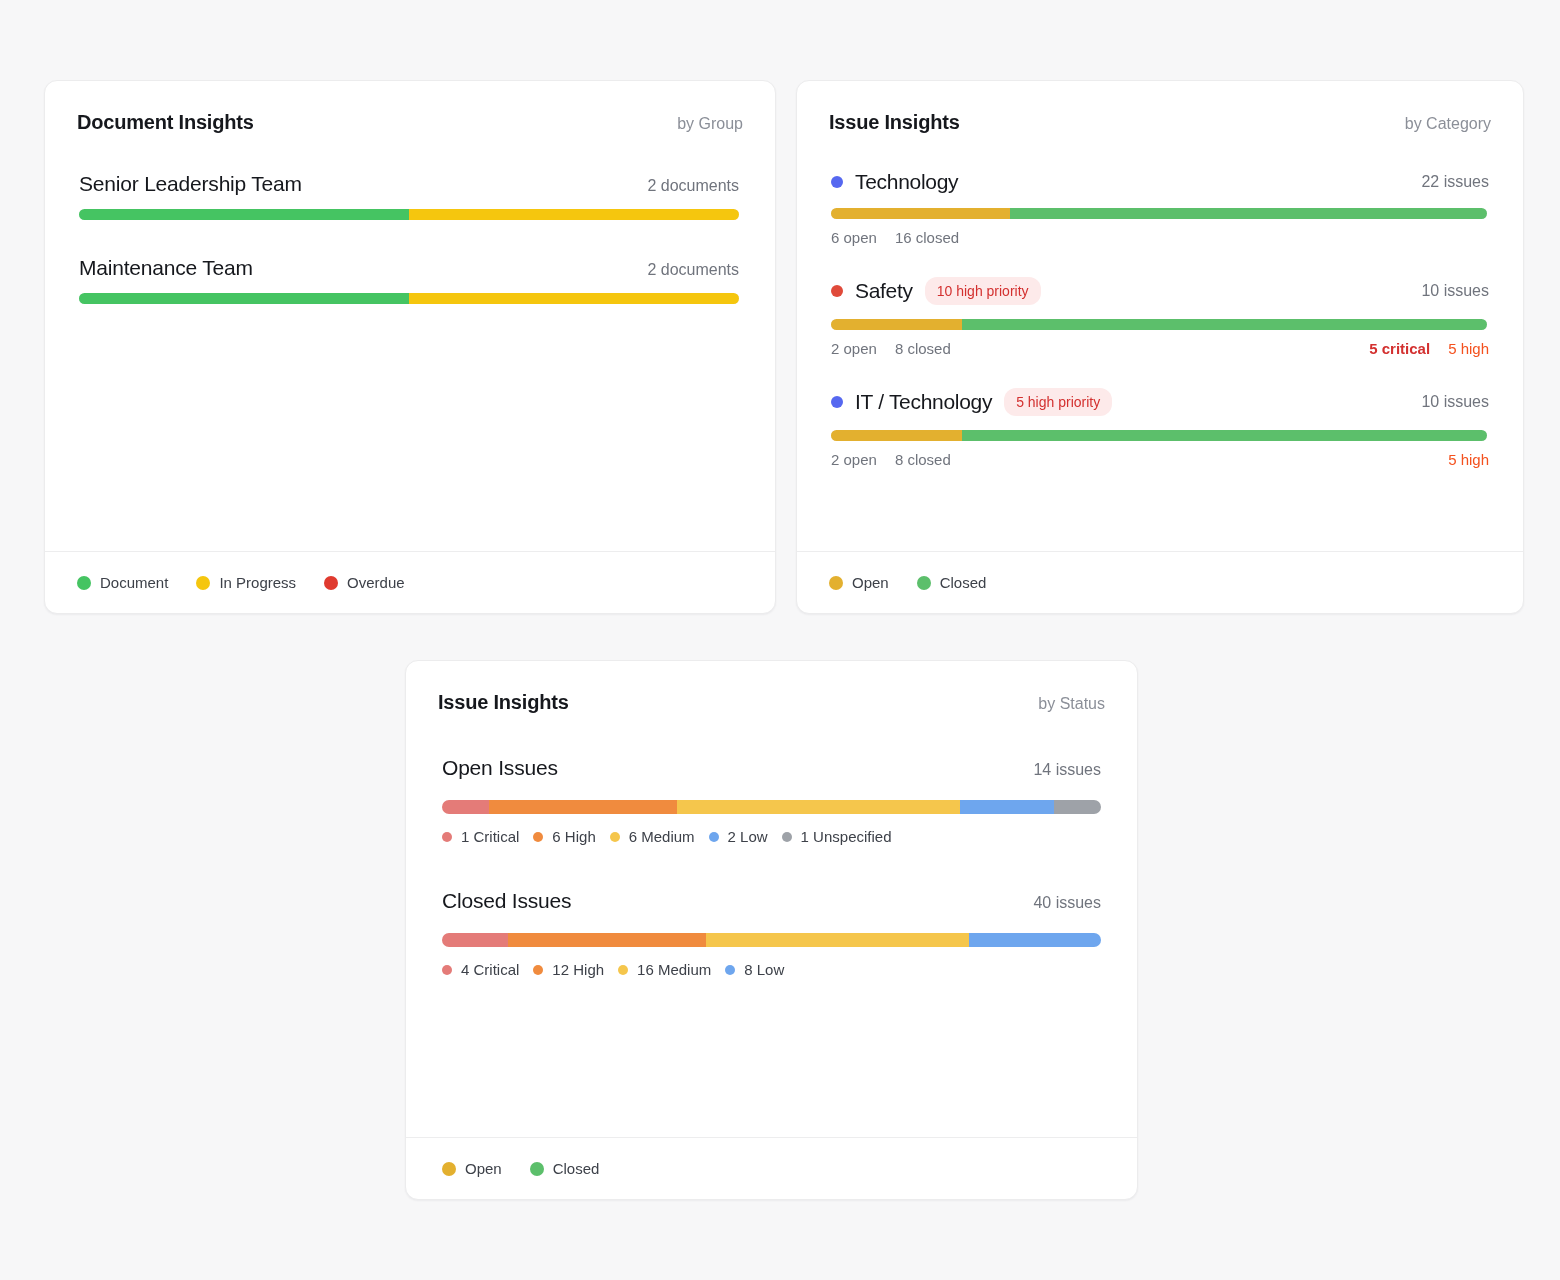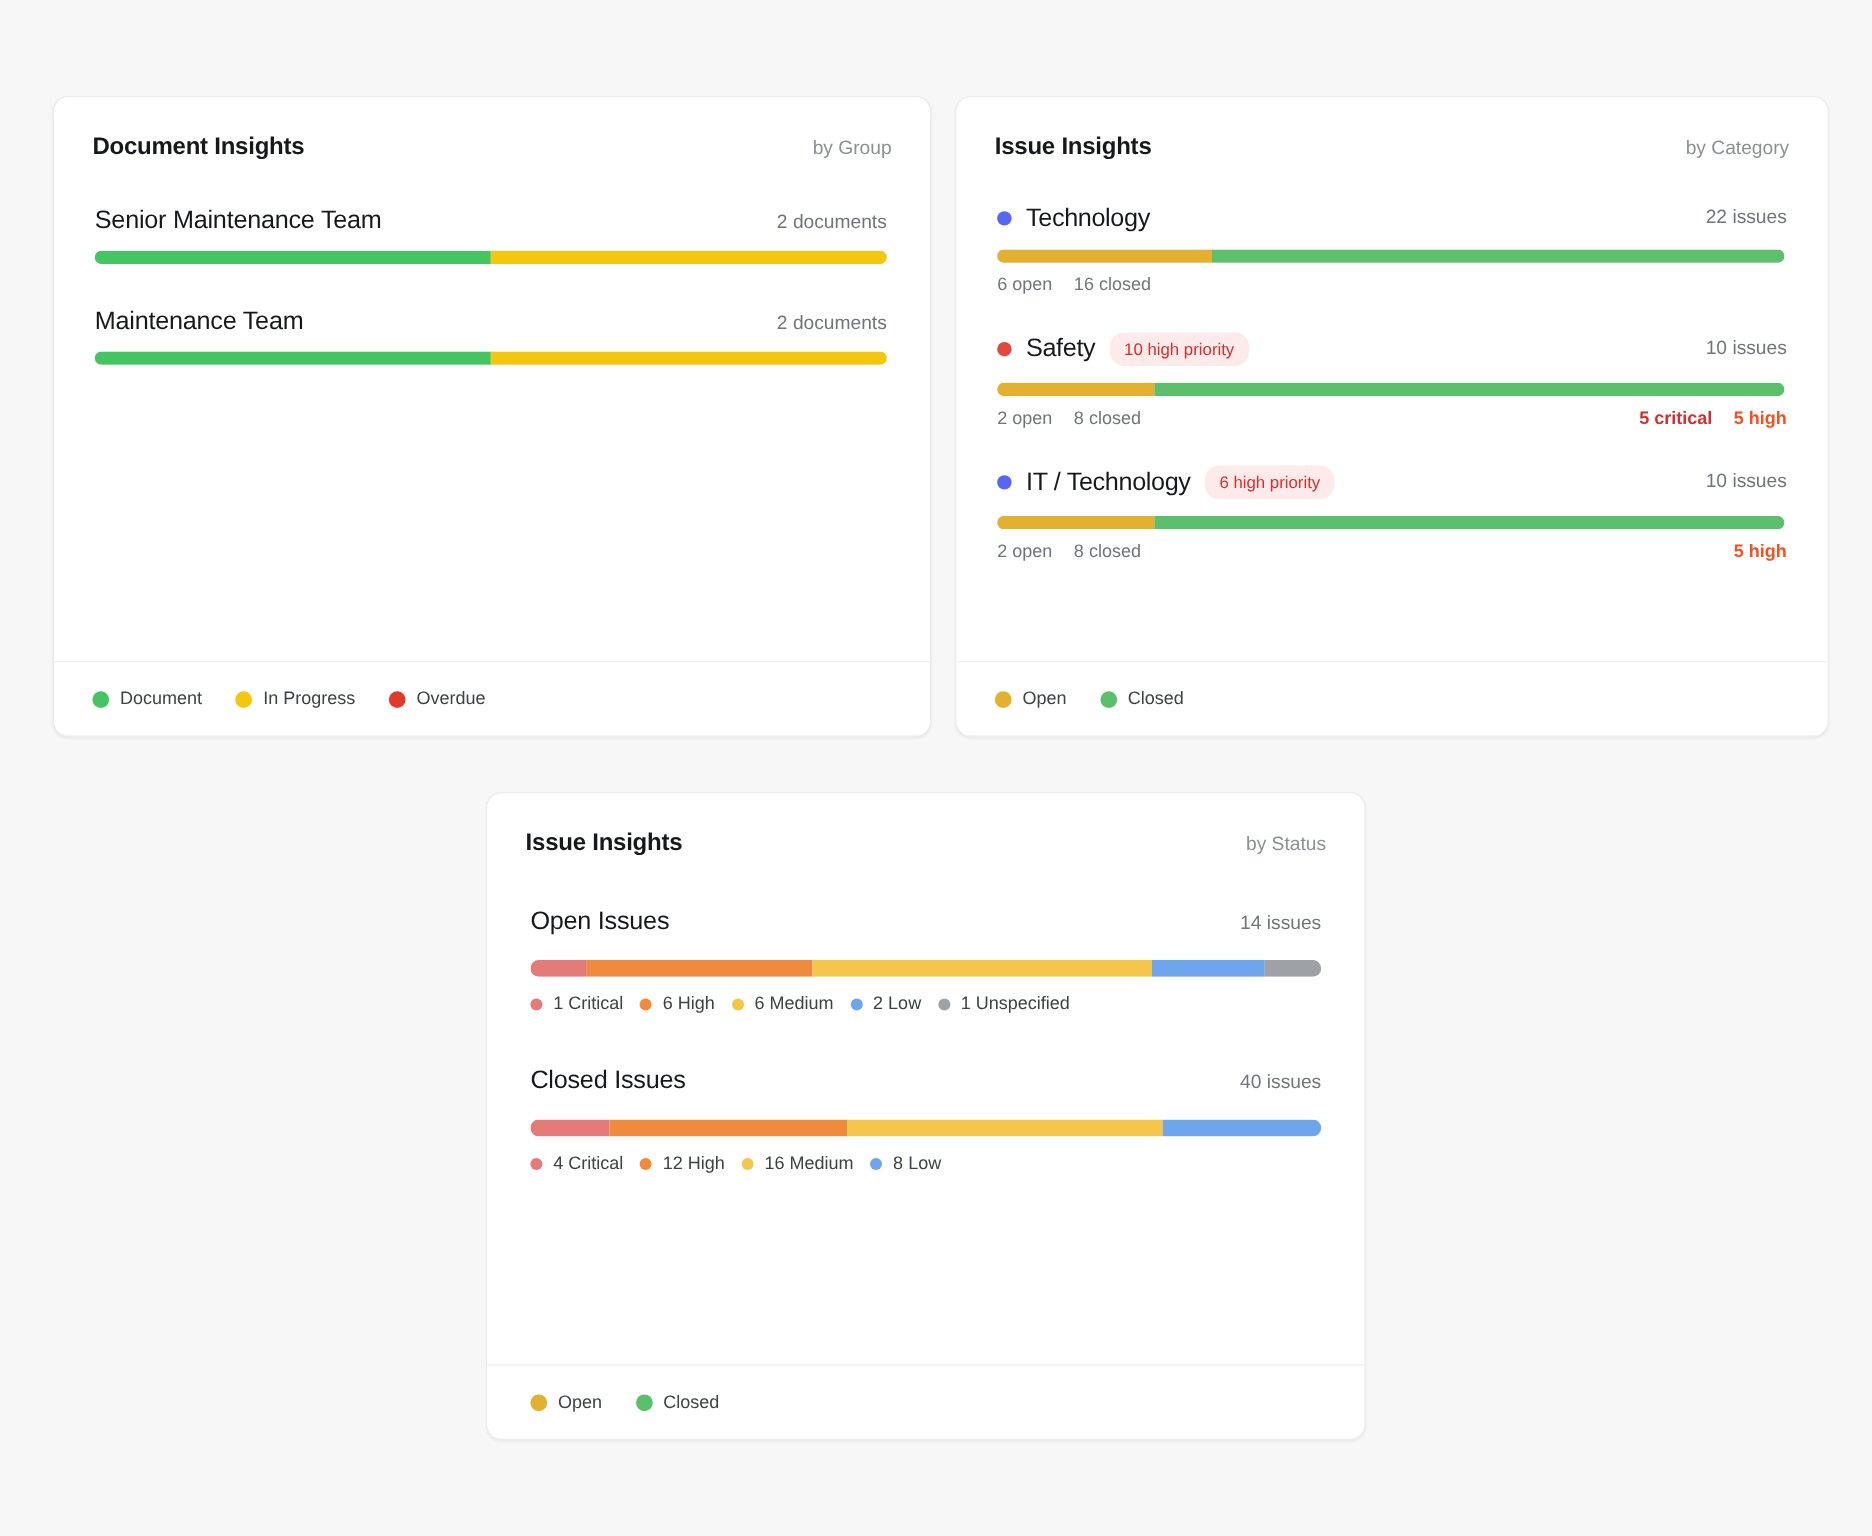--- a/index.html
+++ b/index.html
@@ -76,21 +76,21 @@
     background: #fdeaea; color: #d3302f; white-space: nowrap;
   }
   .cat-count { font-size: 16px; color: #70747d; }
   .cat-meta {
     display: flex; justify-content: space-between; align-items: baseline;
     margin-top: 10px; padding: 0 2px;
   }
   .cat-meta-left, .cat-meta-right { display: flex; gap: 18px; }
   .meta-text { font-size: 15px; color: #70747d; }
   .meta-critical { font-size: 15px; color: #d3302f; font-weight: 700; }
-  .meta-high { font-size: 15px; color: #f4511e; font-weight: 700; }
+  .meta-high { font-size: 15px; color: #f4511e; font-weight: 400; }
 
   
   .status-block { margin-bottom: 44px; }
   .status-top {
     display: flex; align-items: baseline; justify-content: space-between;
     margin-bottom: 20px; padding: 0 6px;
   }
   .status-name  { font-size: 21px; color: #16181d; letter-spacing: -0.2px; }
   .status-count { font-size: 16px; color: #70747d; }
   .seg-bar {
@@ -110,21 +110,21 @@
 
   <section class="card" id="card-documents">
     <div class="card-header">
       <span class="card-title">Document Insights</span>
       <span class="card-subtitle">by Group</span>
     </div>
     <div class="card-body">
 
       <div class="doc-row">
         <div class="doc-row-top">
-          <span class="doc-name">Senior Maintenance Team</span>
+          <span class="doc-name">Senior Leadership Team</span>
           <span class="doc-count">2 documents</span>
         </div>
         <div class="bar">
           <span style="width:50%;background:#45c462"></span>
           <span style="width:50%;background:#f5c60e"></span>
         </div>
       </div>
 
       <div class="doc-row">
         <div class="doc-row-top">
@@ -205,21 +205,21 @@
             <span class="meta-high">5 high</span>
           </div>
         </div>
       </div>
 
       <div class="cat-row">
         <div class="cat-row-top">
           <div class="cat-left">
             <span class="dot dot-12" style="background:#5668f0"></span>
             <span class="cat-name">IT / Technology</span>
-            <span class="badge">6 high priority</span>
+            <span class="badge">5 high priority</span>
           </div>
           <span class="cat-count">10 issues</span>
         </div>
         <div class="bar">
           <span style="width:20%;background:#e3b02f"></span>
           <span style="width:80%;background:#5cbf6b"></span>
         </div>
         <div class="cat-meta">
           <div class="cat-meta-left">
             <span class="meta-text">2 open</span>

